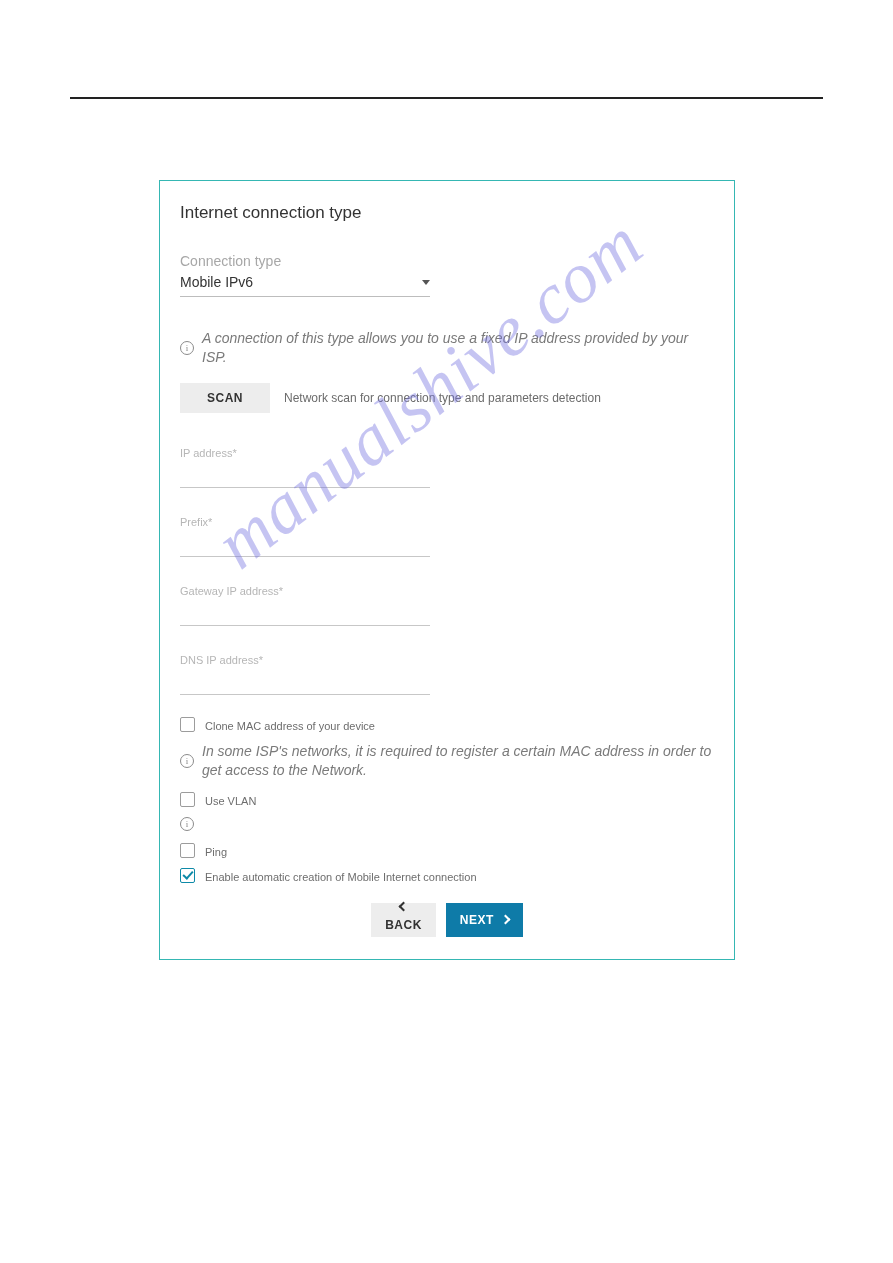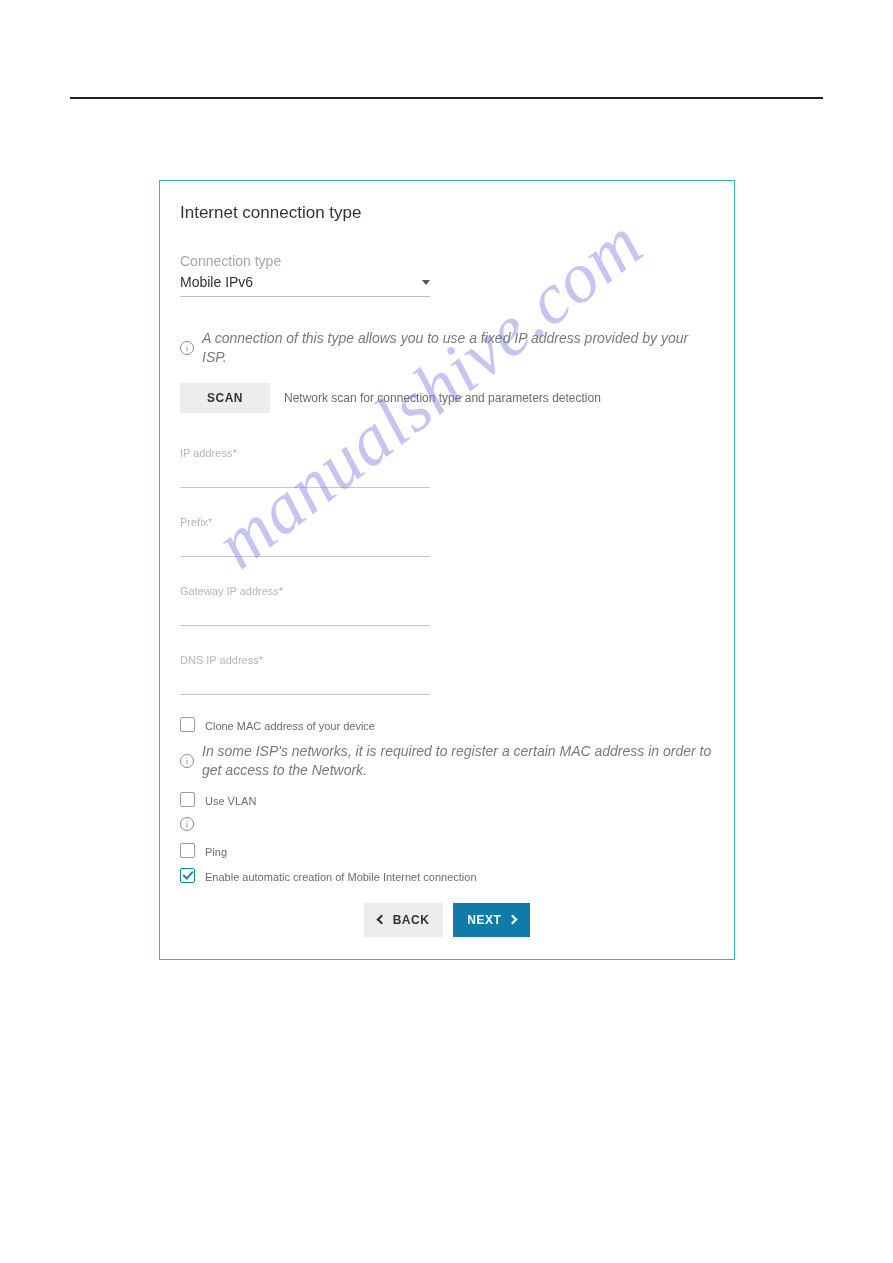--- a/index.html
+++ b/index.html
@@ -167,20 +167,21 @@
     letter-spacing: 0.5px;
     border: none;
     display: inline-flex;
     align-items: center;
     gap: 8px;
     cursor: pointer;
   }
   .btn-back {
     background: #ededed;
     color: #333;
+    flex-direction: column;
   }
   .btn-next {
     background: #0e7ba8;
     color: #fff;
   }
   .chevron {
     display: inline-block;
     width: 7px; height: 7px;
     border: solid currentColor;
     border-width: 0 2px 2px 0;

